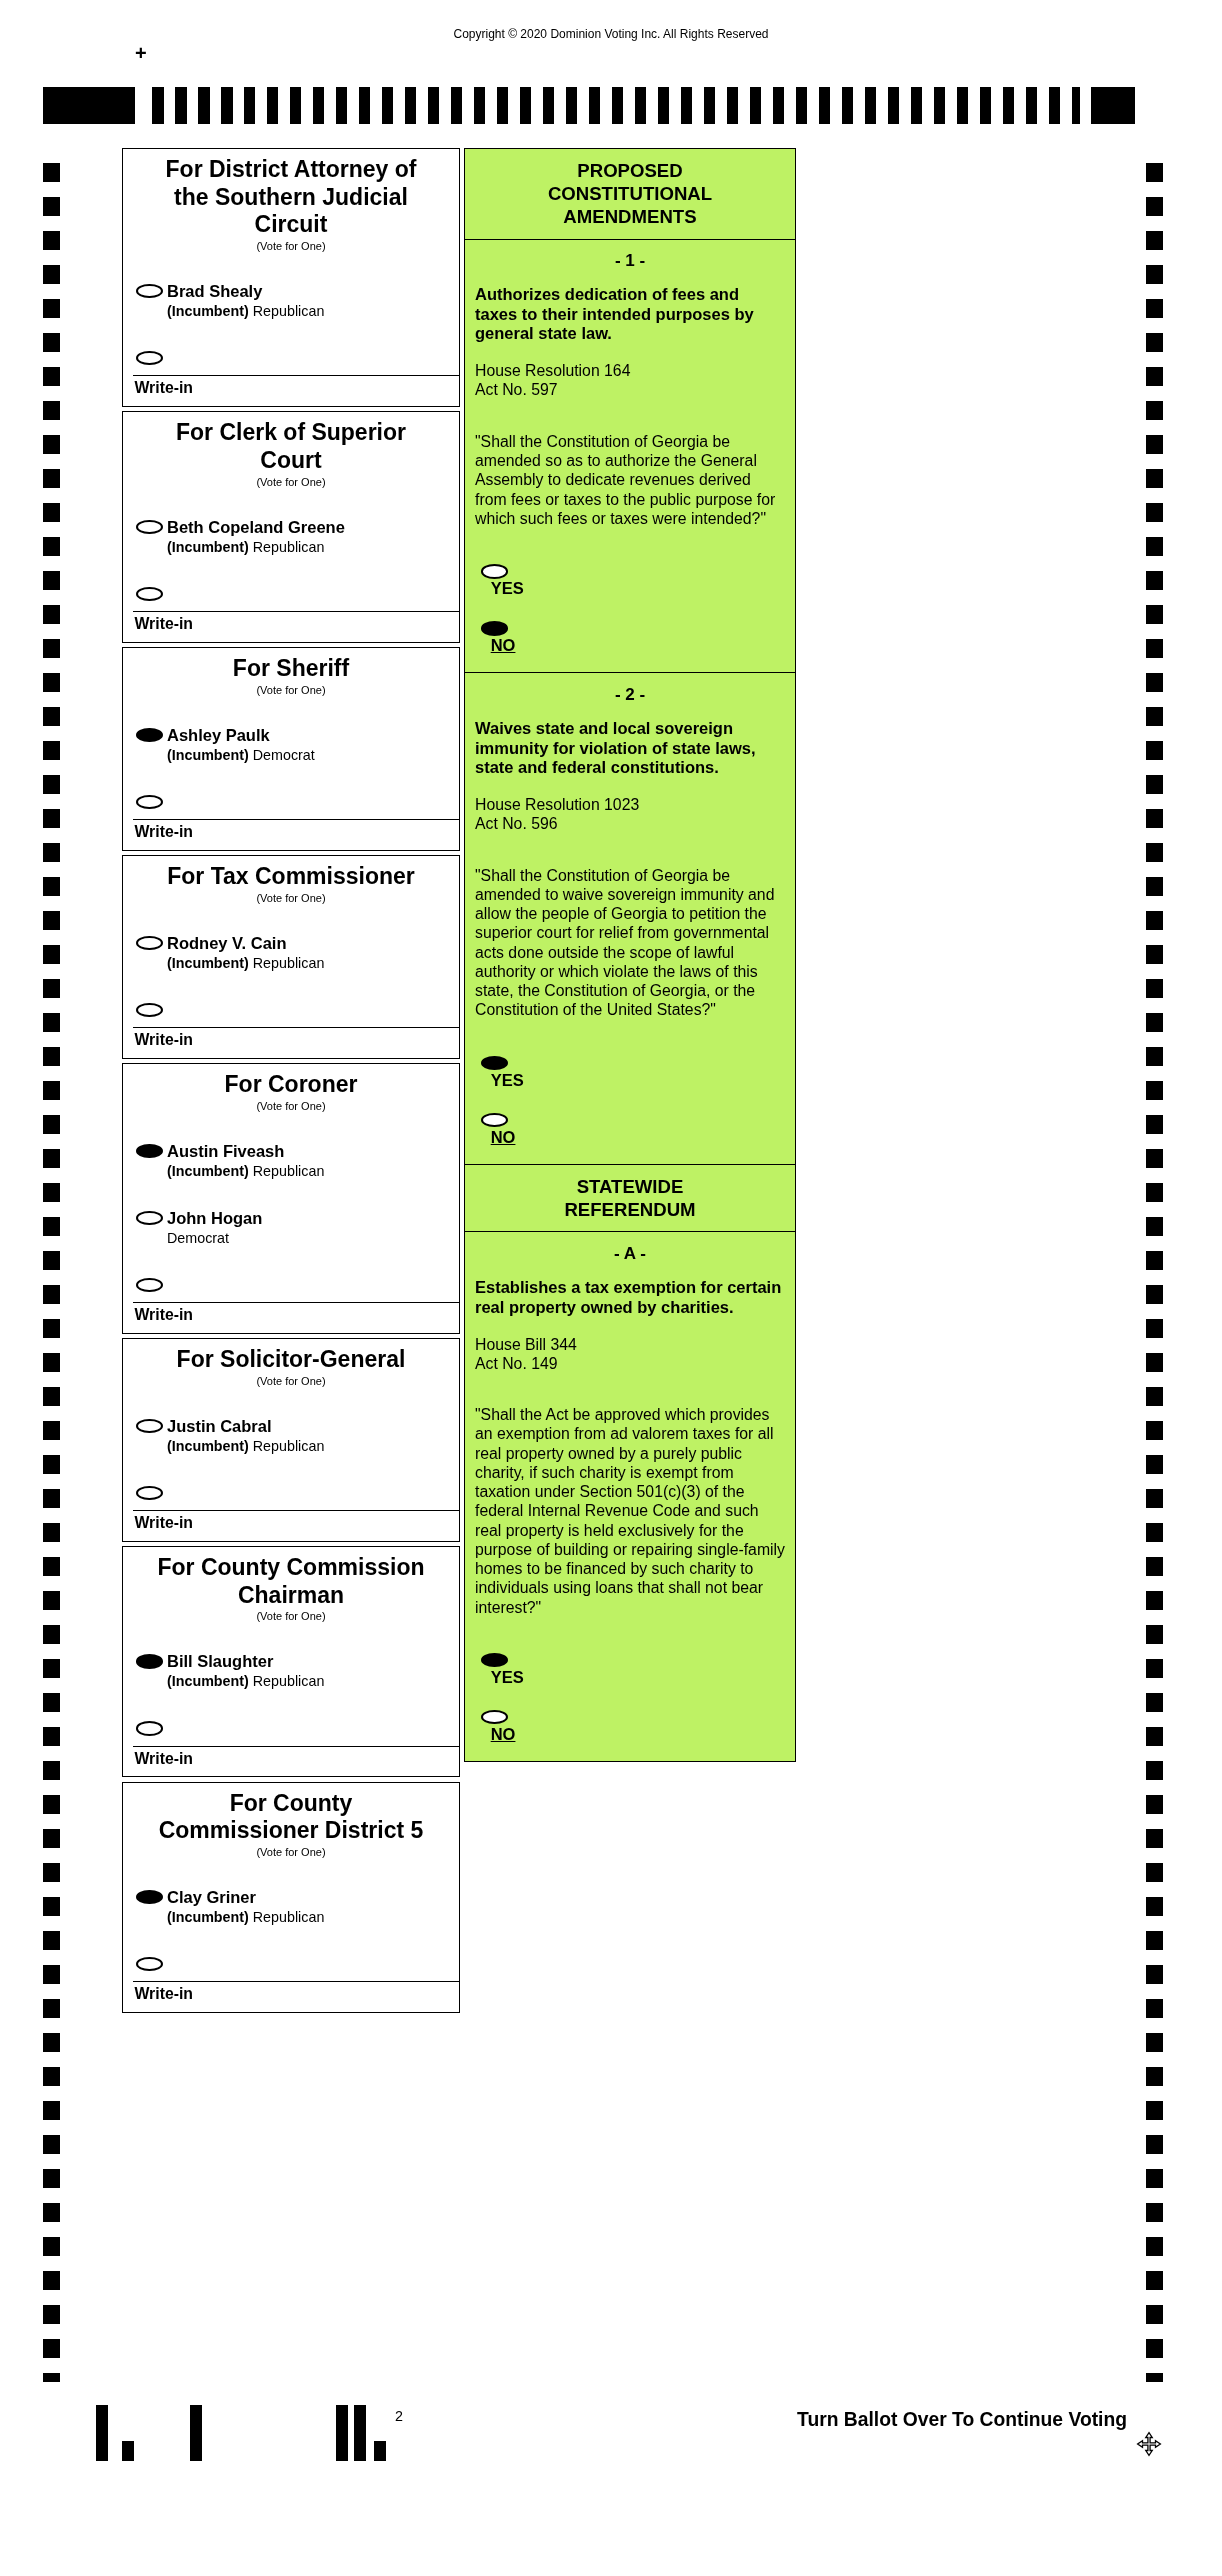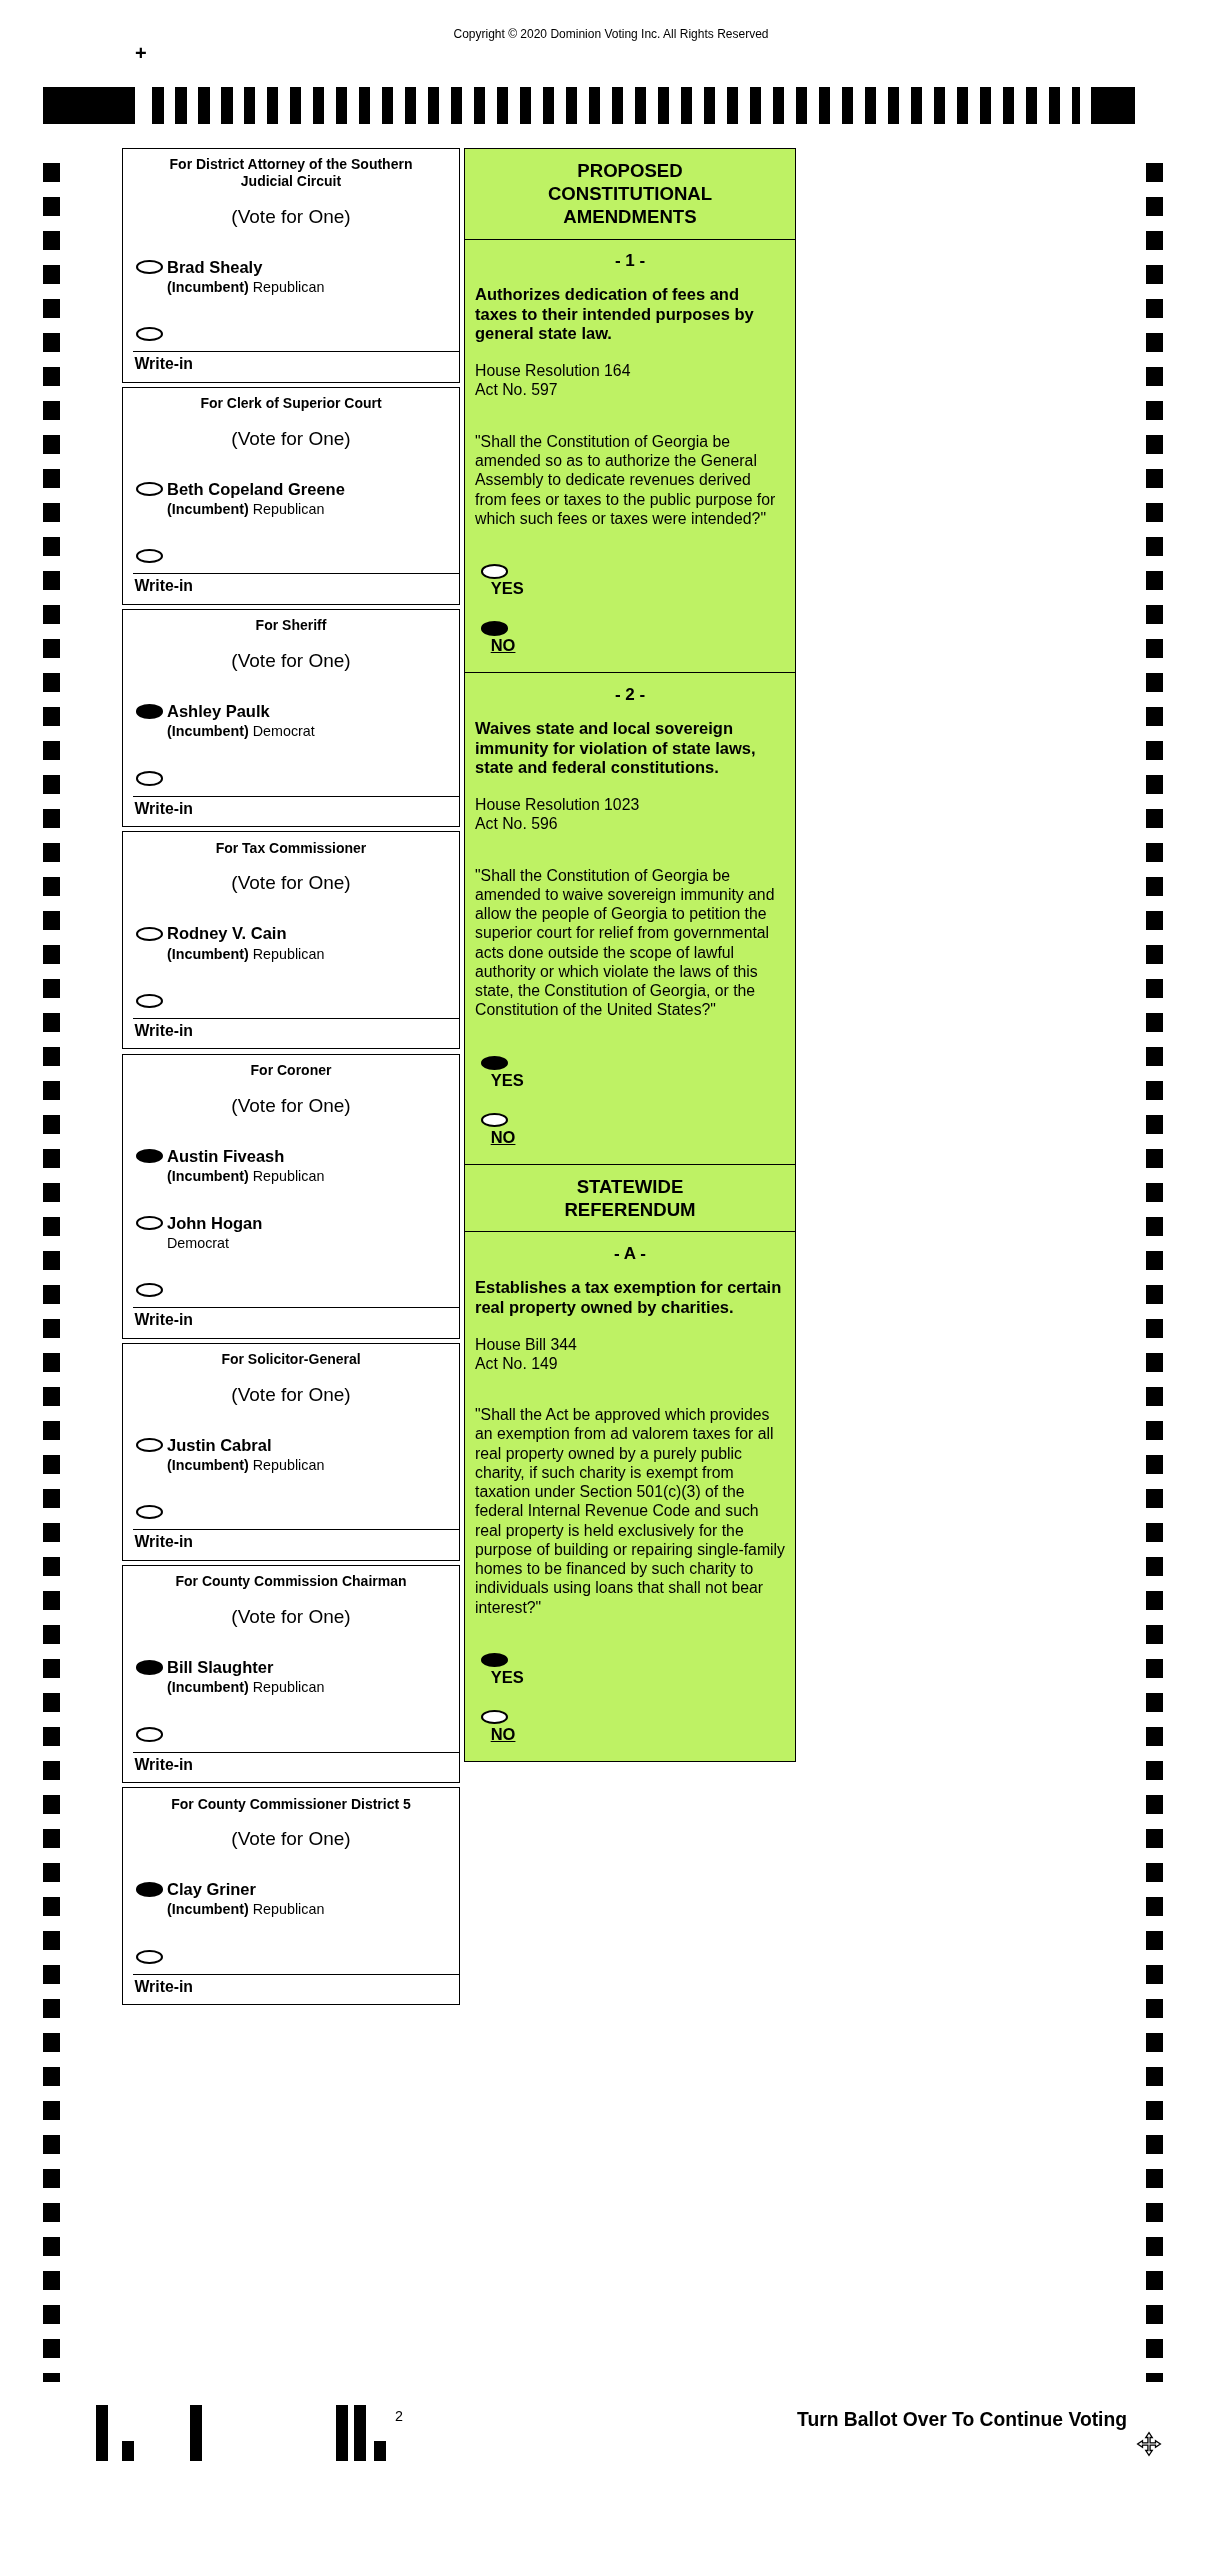--- a/index.html
+++ b/index.html
@@ -22,22 +22,22 @@
   .timing-top .tblock-r { position:absolute; left:1091px; top:0; width:44px; height:100%; background:#000; }
   .timing-bottom .tblock-r { position:absolute; left:1137px; top:0; width:29px; height:100%; background:#000; }
   .timing-left { position:absolute; left:43px; top:163px; width:17px; height:2219px;
     background:repeating-linear-gradient(180deg,#000 0 18.6px,transparent 18.6px 34px); }
   .timing-right { position:absolute; left:1146px; top:163px; width:17px; height:2219px;
     background:repeating-linear-gradient(180deg,#000 0 18.6px,transparent 18.6px 34px); }
 
   
   .col-contests { position:absolute; left:122px; top:148px; width:338px; }
   .contest { border:1.4px solid #000; margin-bottom:4.3px; padding:7.2px 0 8.6px; background:#fff; }
-  .ctitle { font-size:14px; font-weight:bold; text-align:center; max-width:272px; margin:0 auto; line-height:1.2; }
-  .cinstr { font-size:19px; text-align:center; margin-top:16px; }
+  .ctitle { font-size:23px; font-weight:bold; text-align:center; max-width:272px; margin:0 auto; line-height:1.2; }
+  .cinstr { font-size:11px; text-align:center; margin-top:1px; }
   .opt { display:flex; align-items:flex-start; margin:30px 0 0 13px; }
   .bubble { flex:0 0 auto; display:inline-block; width:27px; height:14.3px; border:2.1px solid #000;
     border-radius:50%; margin-top:2.1px; background:#fff; }
   .bubble.filled { background:#000; }
   .ctext { margin-left:4px; }
   .cname { display:block; font-size:16.5px; font-weight:bold; line-height:1.15; }
   .cparty { display:block; font-size:14.3px; margin-top:2.1px; }
   .cparty b { font-weight:bold; }
   .wline { border-top:1.4px solid #000; margin:10px 0 0 10px; }
   .wlabel { font-size:15.8px; font-weight:bold; margin:2.9px 0 0 11.5px; }

